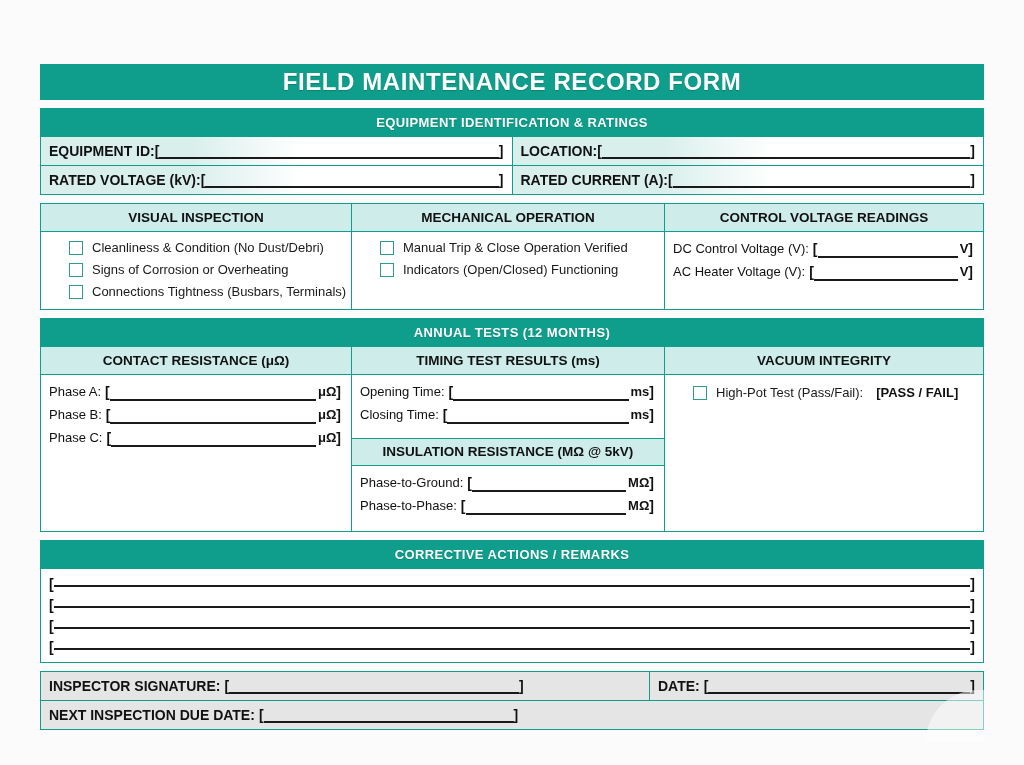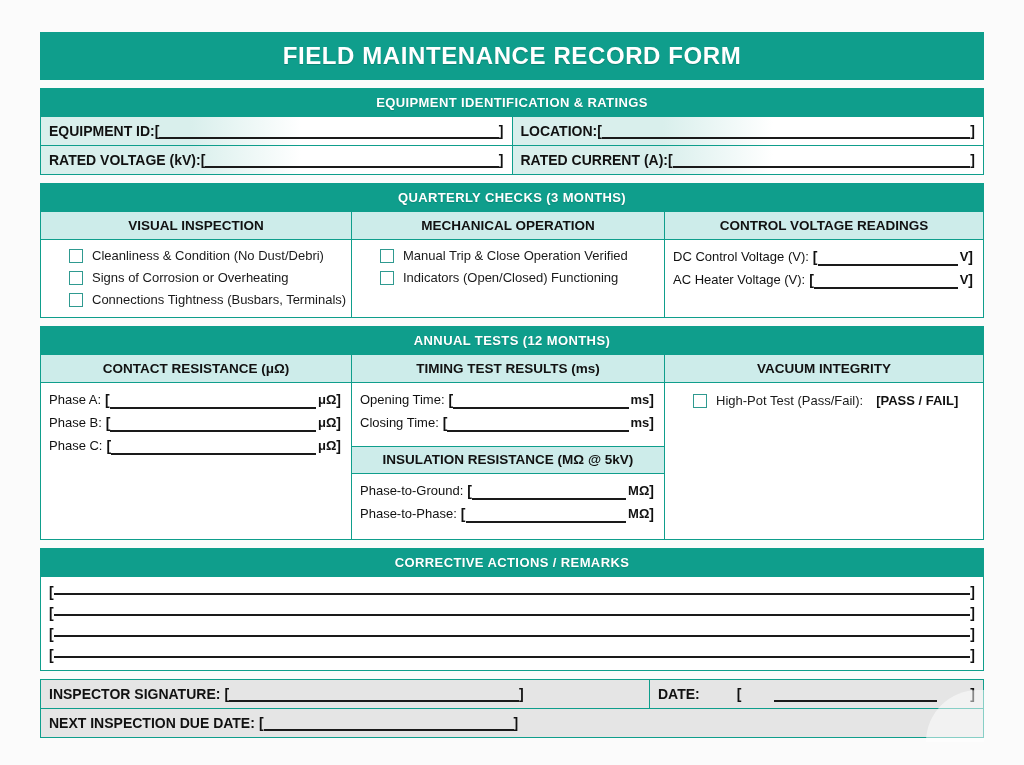--- a/index.html
+++ b/index.html
@@ -15,30 +15,31 @@
   #form-root {
     position: absolute;
     left: 40px;
     top: 32px;
     width: 944px;
     height: 710px;
   }
 
   
   .form-title {
-    height: 48px;
+    height: 36px;
     background: #0f9e8c;
     color: #ffffff;
     font-size: 24px;
     font-weight: bold;
     letter-spacing: .6px;
     display: flex;
     align-items: center;
     justify-content: center;
     text-shadow: 0 1px 1px rgba(0,0,0,.18);
+    margin-top: 32px;
   }
 
   .gap { height: 8px; }
 
   
   .section { border: 1.5px solid #0f9e8c; background: #ffffff; }
 
   .section-head {
     background: #0f9e8c;
     color: #ffffff;
@@ -174,21 +175,21 @@
   }
   .remark-line:last-child { margin-bottom: 0; }
 
   
   .footer { border: 1.5px solid #0f9e8c; background: #e5e5e5; }
   .footer .row + .row { border-top: 1.5px solid #0f9e8c; }
   .footer .frow { display: flex; }
   .fcell { display: flex; align-items: center; height: 28px; padding: 0 8px; white-space: nowrap; }
   .fcell + .fcell { border-left: 1.5px solid #0f9e8c; }
   .fcell .lbl { font-size: 14px; font-weight: bold; color: #111; flex: 0 0 auto; }
-  .grow { flex: 1 1 auto; gap: 33px; }
+  .grow { flex: 1 1 auto; }
 
   .corner-arc {
     position: absolute;
     right: 0; bottom: 0;
     width: 58px; height: 52px;
     border-top-left-radius: 58px;
     background: rgba(255,255,255,.5);
     pointer-events: none;
   }
 </style>
@@ -239,21 +240,20 @@
           <span class="blank"></span>
           <span class="brk">]</span>
         </div>
       </div>
     </div>
   </div>
 
   <div class="gap"></div>
 
   <div class="section">
-    <div class="section-head">QUARTERLY CHECKS (3 MONTHS)</div>
 
     <div class="row">
       <div class="cell" style="flex:0 0 310px">
         <div class="col-head">VISUAL INSPECTION</div>
         <div class="checklist">
           <div class="check-item">
             <span class="cbox"></span>
             <span>Cleanliness &amp; Condition (No Dust/Debri)</span>
           </div>
           <div class="check-item">

